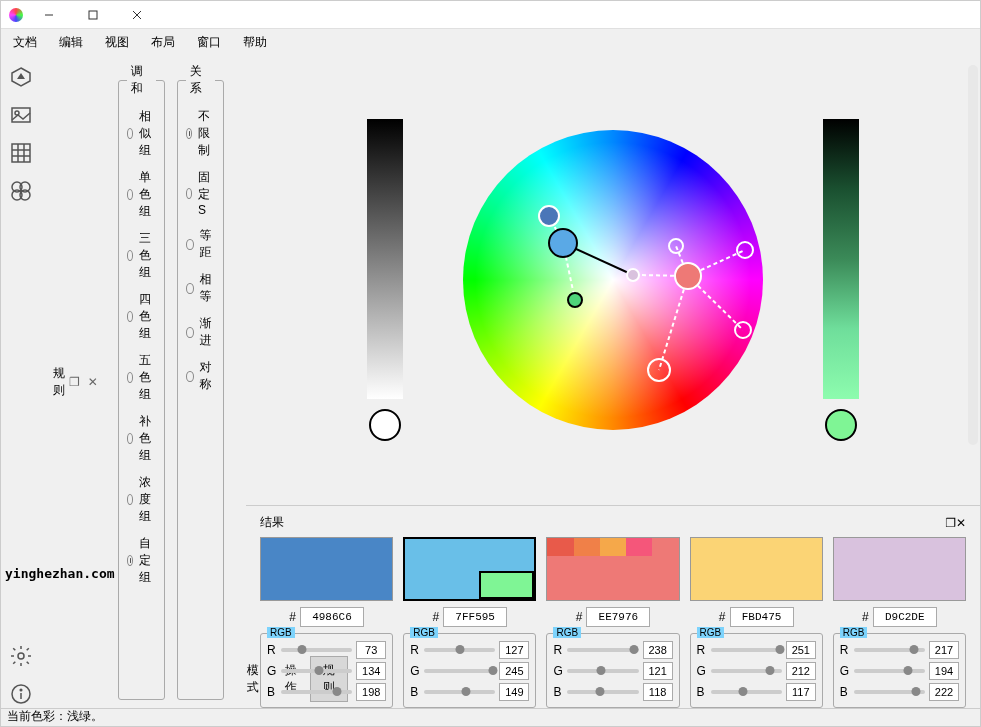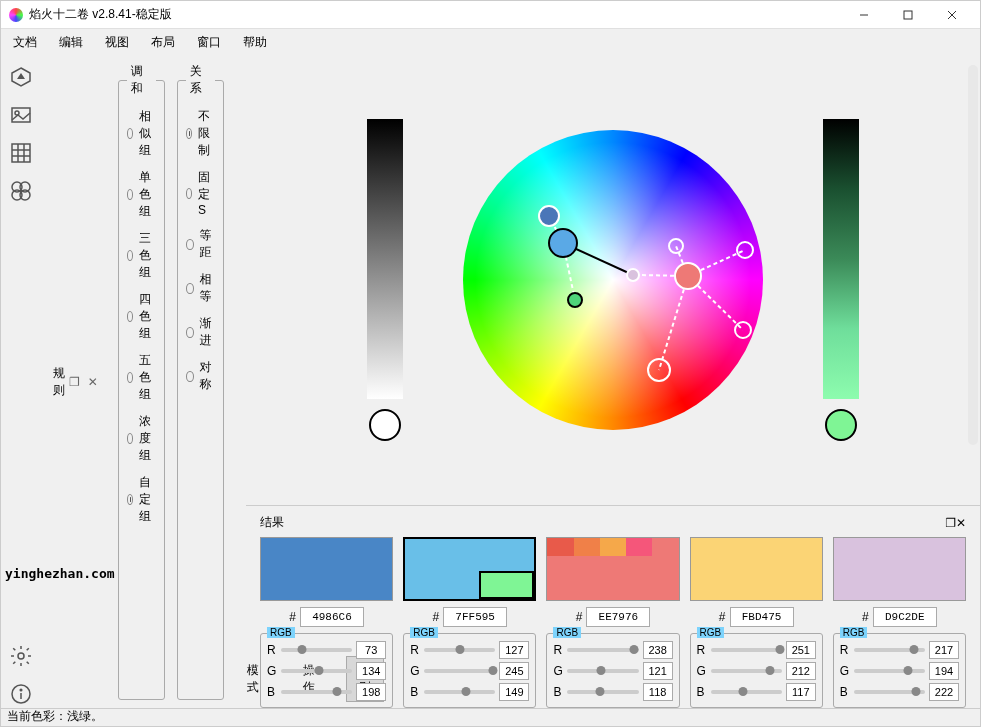--- a/index.html
+++ b/index.html
@@ -17,21 +17,21 @@
 .tool svg{width:24px;height:24px;stroke:#555;fill:none;stroke-width:1.5}
 .sidebar{width:205px;padding:6px;display:flex;gap:8px}
 .panel-head{display:flex;align-items:center;padding:2px 6px}
 .panel-head .ptitle{flex:1}
 .panel-head .pbtn{cursor:pointer;padding:0 4px;color:#666}
 fieldset{border:1px solid #aaa;border-radius:3px;padding:6px 8px 8px;margin:2px}
 legend{padding:0 4px}
 .radio-row{display:flex;align-items:center;gap:6px;padding:5px 0;cursor:pointer}
 .radio{width:11px;height:11px;border:1px solid #888;border-radius:50%;display:inline-block;position:relative}
 .radio.sel::after{content:"";position:absolute;inset:2px;background:#555;border-radius:50%}
-.tabbar{display:flex;gap:18px;margin-top:auto;padding-top:6px}
+.tabbar{display:flex;gap:0;margin-top:auto;padding-top:6px}
 .tab{padding:5px 12px;cursor:pointer;border:1px solid transparent}
 .tab.active{background:#d8d8d8;border-color:#aaa}
 .content{flex:1;display:flex;flex-direction:column;position:relative}
 .wheel-area{flex:1;display:flex;align-items:center;justify-content:center;gap:60px;padding:10px 30px;position:relative}
 .grad-col{display:flex;flex-direction:column;align-items:center;gap:10px}
 .grad{width:36px;height:280px;background:linear-gradient(#000,#fff)}
 .grad.green{background:linear-gradient(#000,#1a5030,#3b8a58,#6fde9b,#8dfcae)}
 .swatch-circle{width:32px;height:32px;border:2px solid #000;border-radius:50%;background:#fff}
 .swatch-circle.green{background:#7ff595}
 .wheel{width:300px;height:300px;border-radius:50%;position:relative;background:radial-gradient(circle,#fff 0%,transparent 65%),conic-gradient(from 90deg,#f0f,#f08,#f00,#f80,#ff0,#8f0,#0f0,#0f8,#0ff,#08f,#00f,#80f,#f0f)}
@@ -55,21 +55,20 @@
 .val-input{width:30px;height:18px;border:1px solid #aaa;text-align:center;font-size:11px}
 .statusbar{height:18px;background:#f0f0f0;border-top:1px solid #ccc;padding:1px 6px;font-size:11px;display:flex;align-items:flex-end}
 .watermark{position:absolute;left:4px;top:565px;font-family:monospace;font-weight:bold;font-size:13px;color:#000;z-index:10}
 .scrollbar{position:absolute;right:2px;width:10px;background:#e8e8e8;border-radius:5px}
 </style>
 </head>
 <body>
 
 <div class="titlebar">
   <div class="logo"></div>
-  <div class="title">焰火十二卷 v2.8.41-稳定版</div>
   <div class="winbtns">
     <div class="winbtn">
         <svg width="12" height="12">
           <line x1="2" y1="6" x2="10" y2="6" stroke="#333"></line>
         </svg>
       </div>
     <div class="winbtn">
         <svg width="12" height="12">
           <rect x="2" y="2" width="8" height="8" fill="none" stroke="#333"></rect>
         </svg>
@@ -162,20 +161,24 @@
             <span class="radio"></span>
             <span>三色组</span>
           </div>
           <div class="radio-row">
             <span class="radio"></span>
             <span>四色组</span>
           </div>
           <div class="radio-row">
             <span class="radio"></span>
             <span>五色组</span>
+          </div>
+          <div class="radio-row">
+            <span class="radio"></span>
+            <span>补色组</span>
           </div>
           <div class="radio-row">
             <span class="radio"></span>
             <span>浓度组</span>
           </div>
           <div class="radio-row">
             <span class="radio sel"></span>
             <span>自定组</span>
           </div>
         </div>

